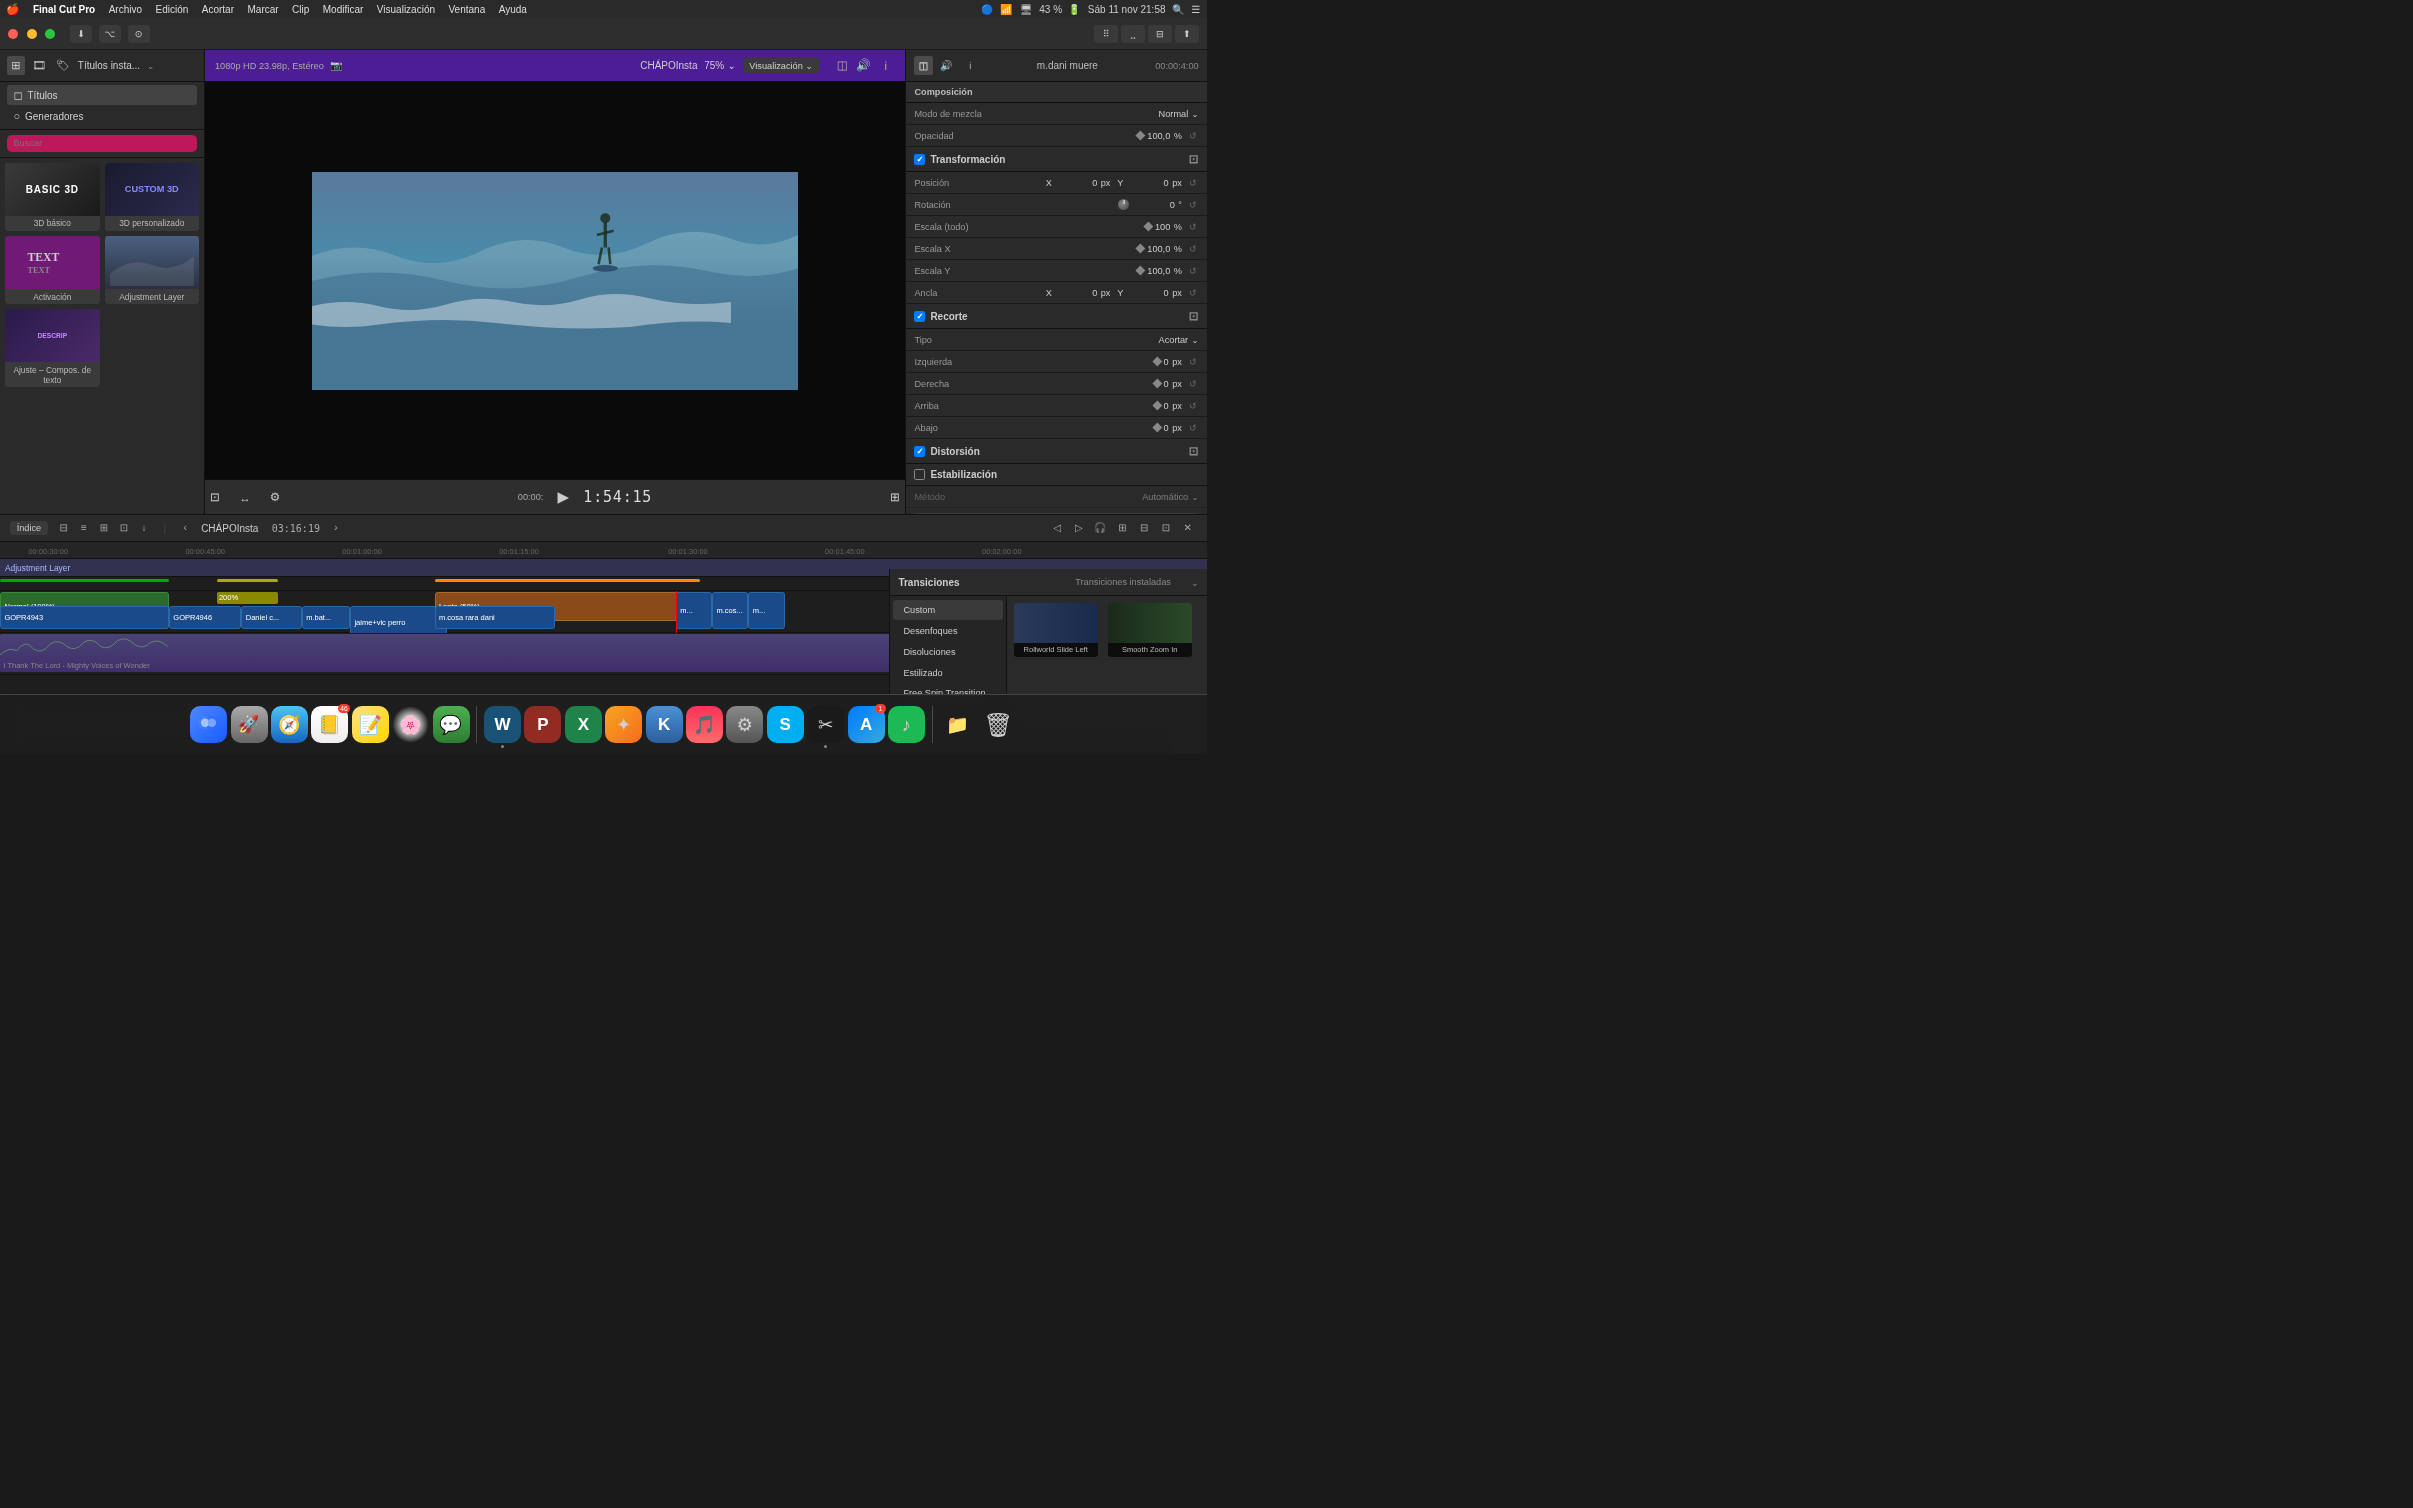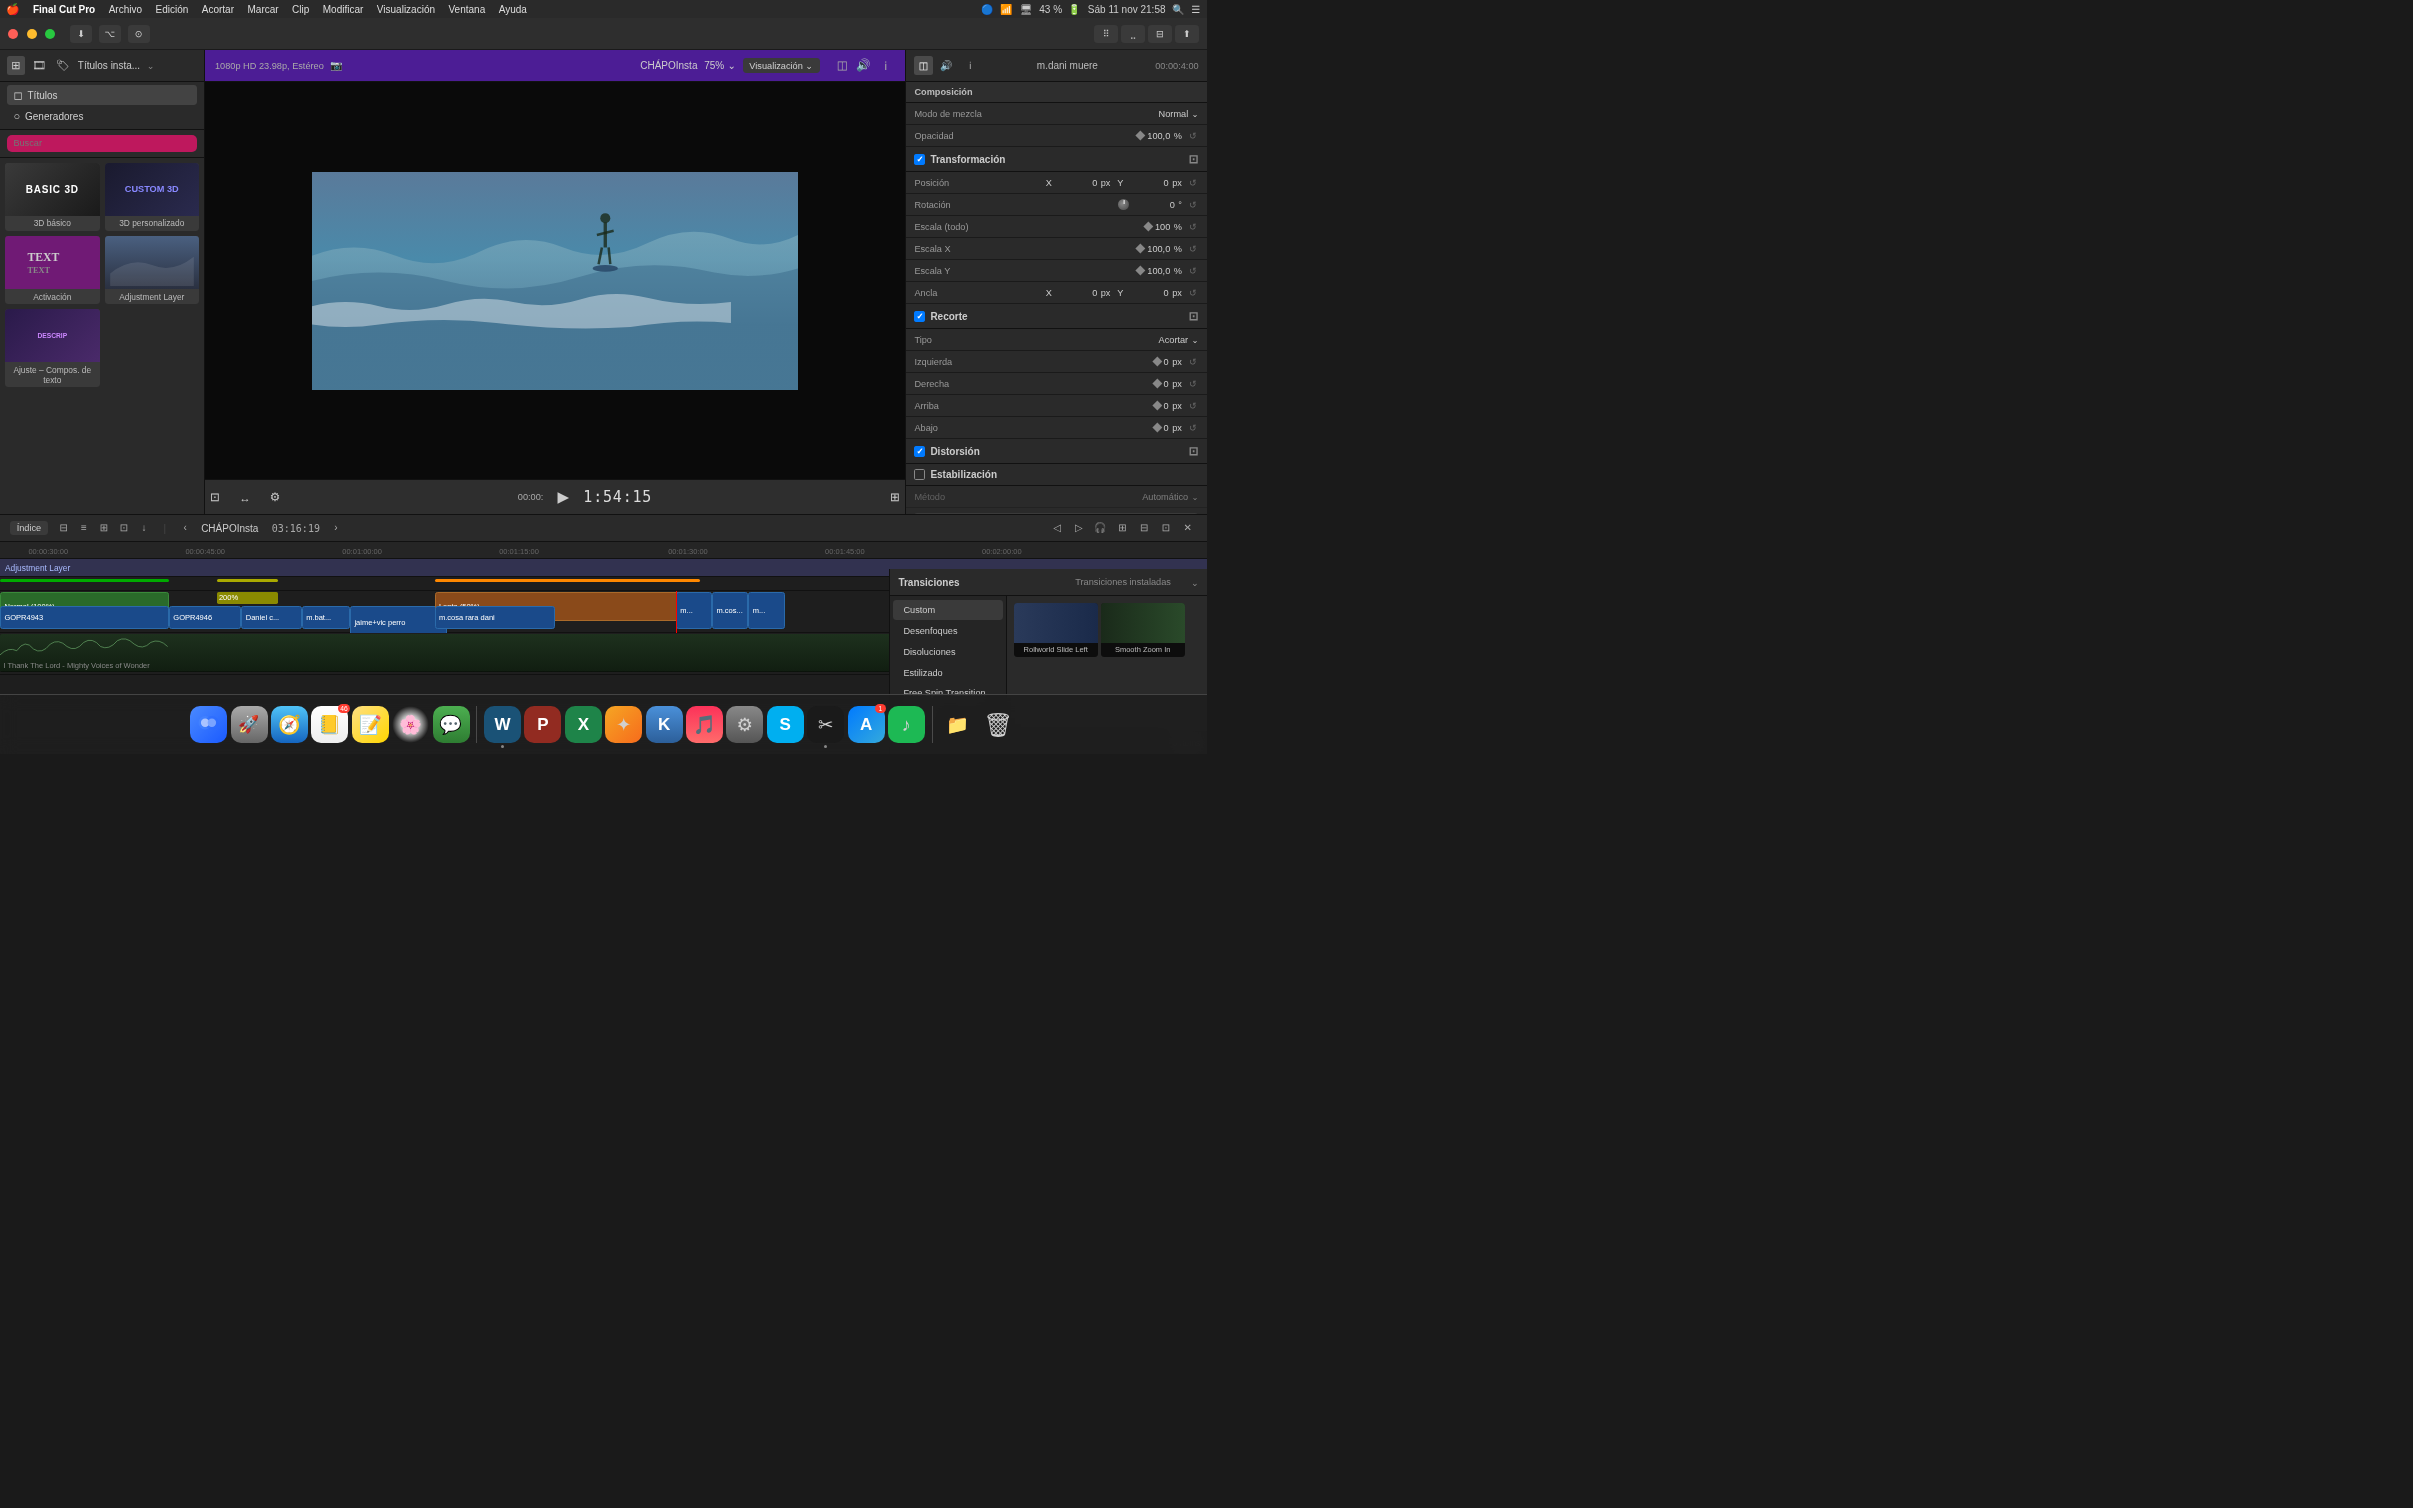--- a/index.html
+++ b/index.html
@@ -622,21 +622,21 @@
     #transitions-grid {
       flex: 1;
       display: flex;
       flex-direction: column;
       padding: 6.7px;
       gap: 5px;
       overflow-y: auto;
     }
     .trans-row {
       display: flex;
-      gap: 3px;
+      gap: 10px;
     }
     .trans-thumb {
       background: #1a1a1a;
       border-radius: 3.4px;
       width: 84px;
       height: 54px;
       display: flex;
       flex-direction: column;
       align-items: center;
       justify-content: flex-end;
@@ -1238,21 +1238,21 @@
             </div>
 
             <div class="playhead" style="left:56%;">
               
             </div>
           </div>
         </div>
 
         <div class="track-row audio-track">
           <div class="track-content">
-            <div style="position:absolute;left:0;right:0;top:1.7px;bottom:1.7px;background:#000000;border-radius:1.7px;overflow:hidden;">
+            <div style="position:absolute;left:0;right:0;top:1.7px;bottom:1.7px;background:#4c1d95;border-radius:1.7px;overflow:hidden;">
               
               <svg width="100%" height="100%" preserveAspectRatio="none" viewBox="0 0 1440 45">
                 <defs>
                   <linearGradient id="waveformGrad" x1="0" y1="0" x2="0" y2="1">
                     <stop offset="0%" stop-color="#4a7a4a"></stop>
                     <stop offset="100%" stop-color="#2a4a2a"></stop>
                   </linearGradient>
                 </defs>
                 <rect width="100%" height="100%" fill="url(#waveformGrad)" opacity="0.4"></rect>
                 <path d="M0,25 Q10,15 20,20 Q30,5 40,18 Q50,25 60,12 Q70,5 80,15 Q90,22 100,10 Q110,3 120,15 Q130,20 140,8 Q150,2 160,12 Q170,20 180,10 Q190,5 200,15" stroke="#6aaa6a" stroke-width="1" fill="none" opacity="0.8"></path>

